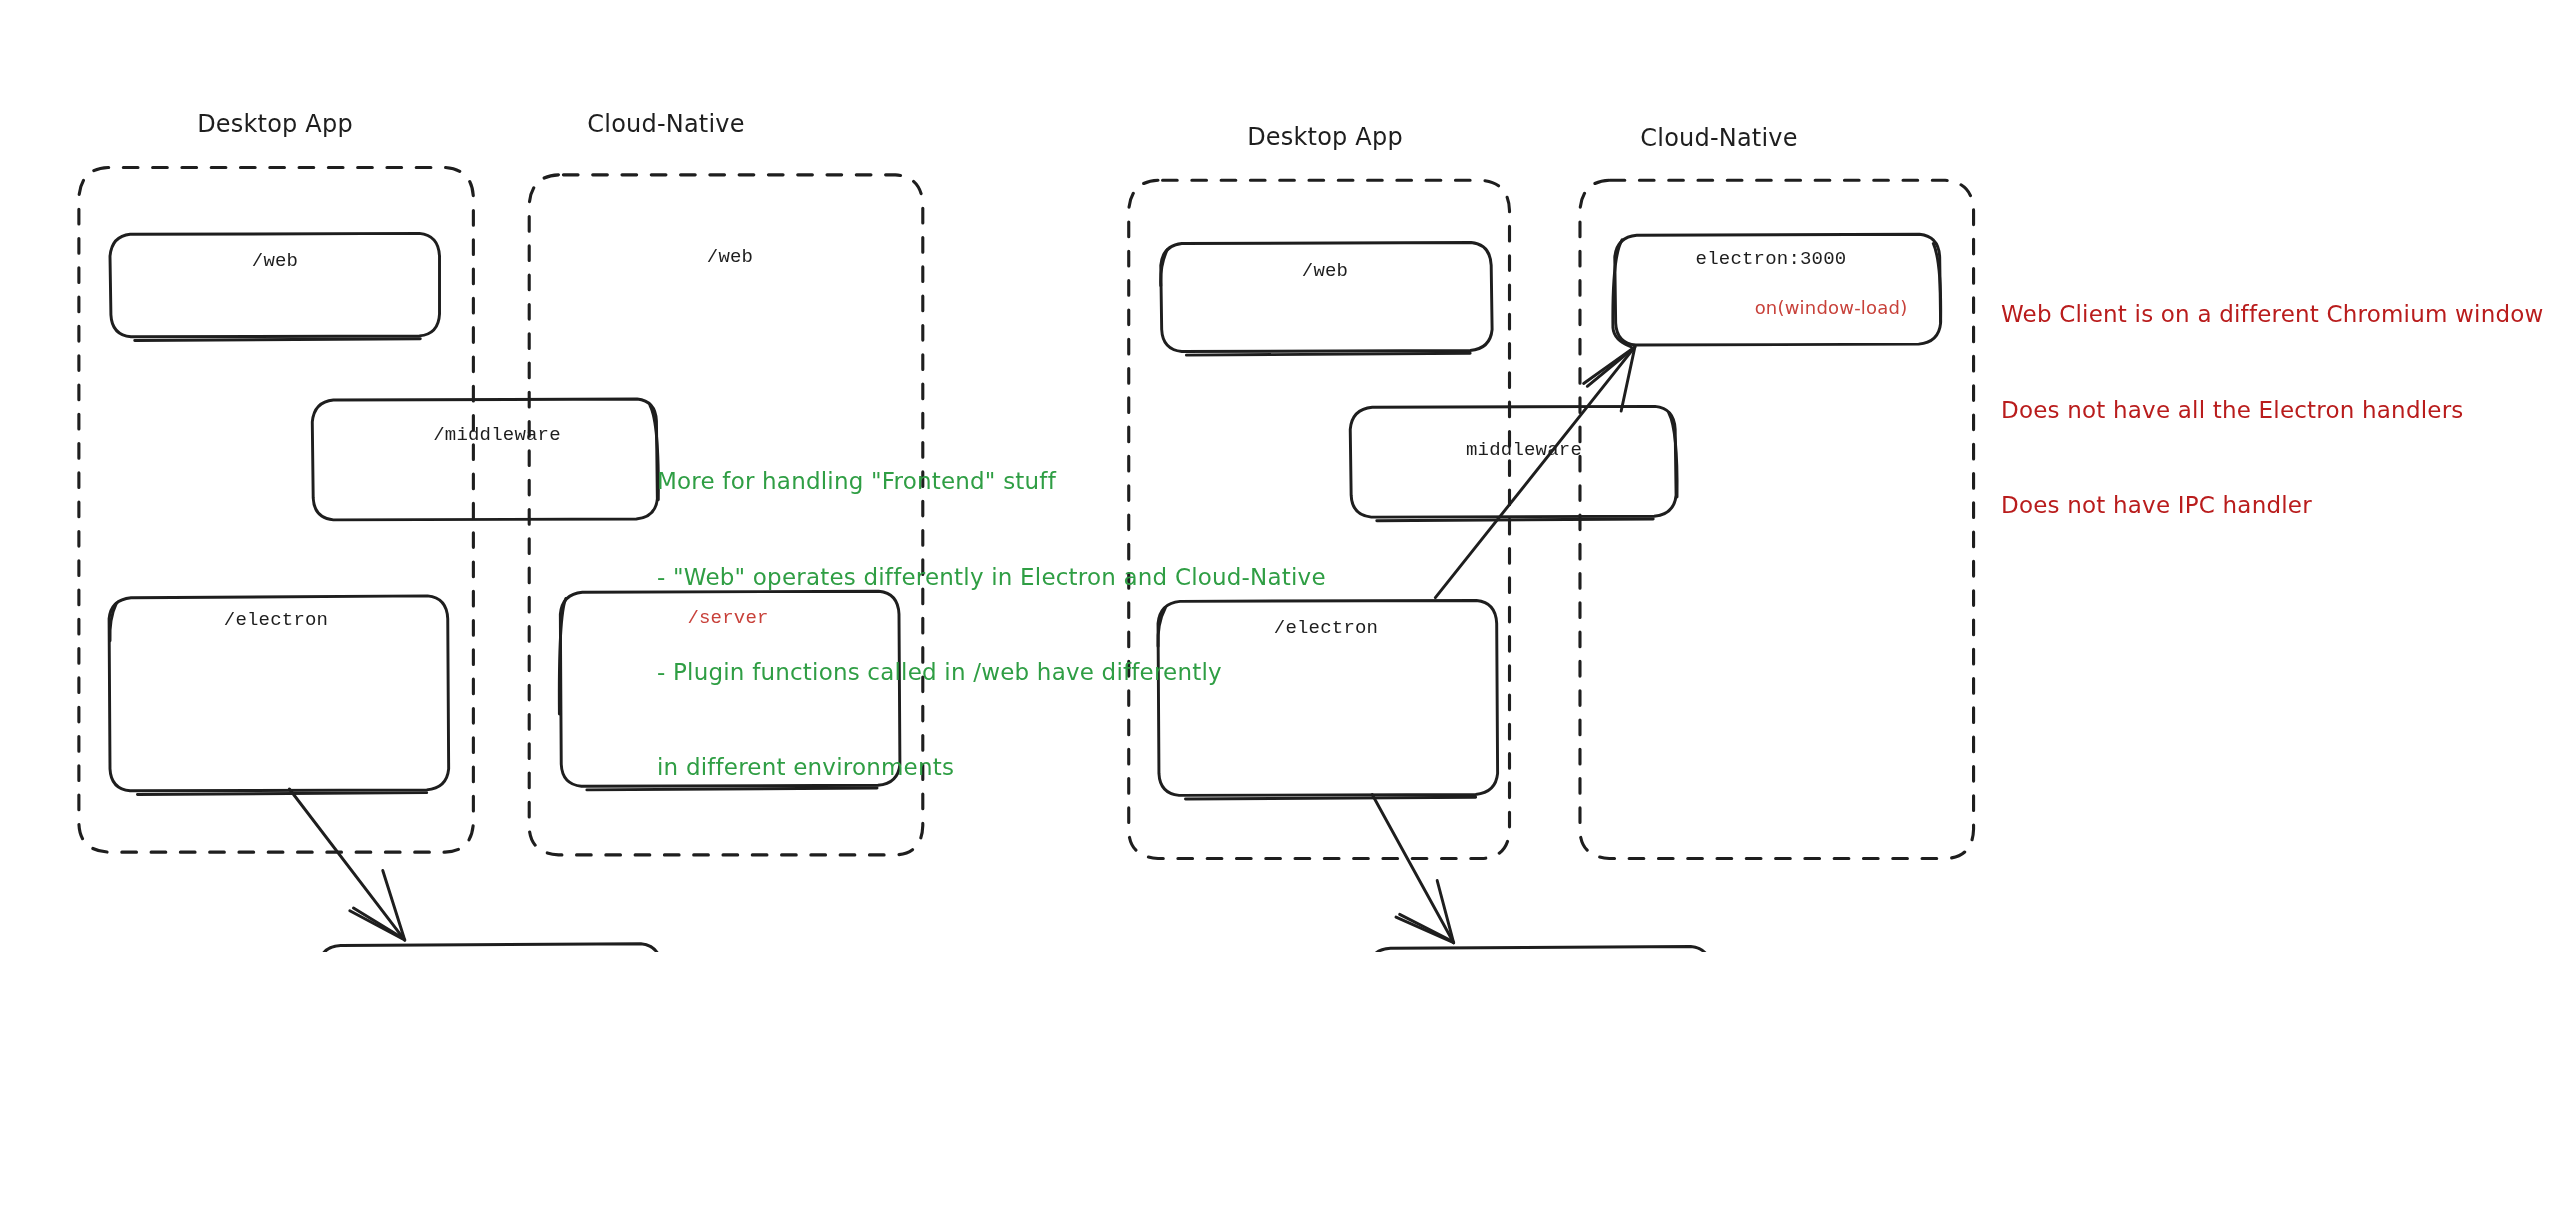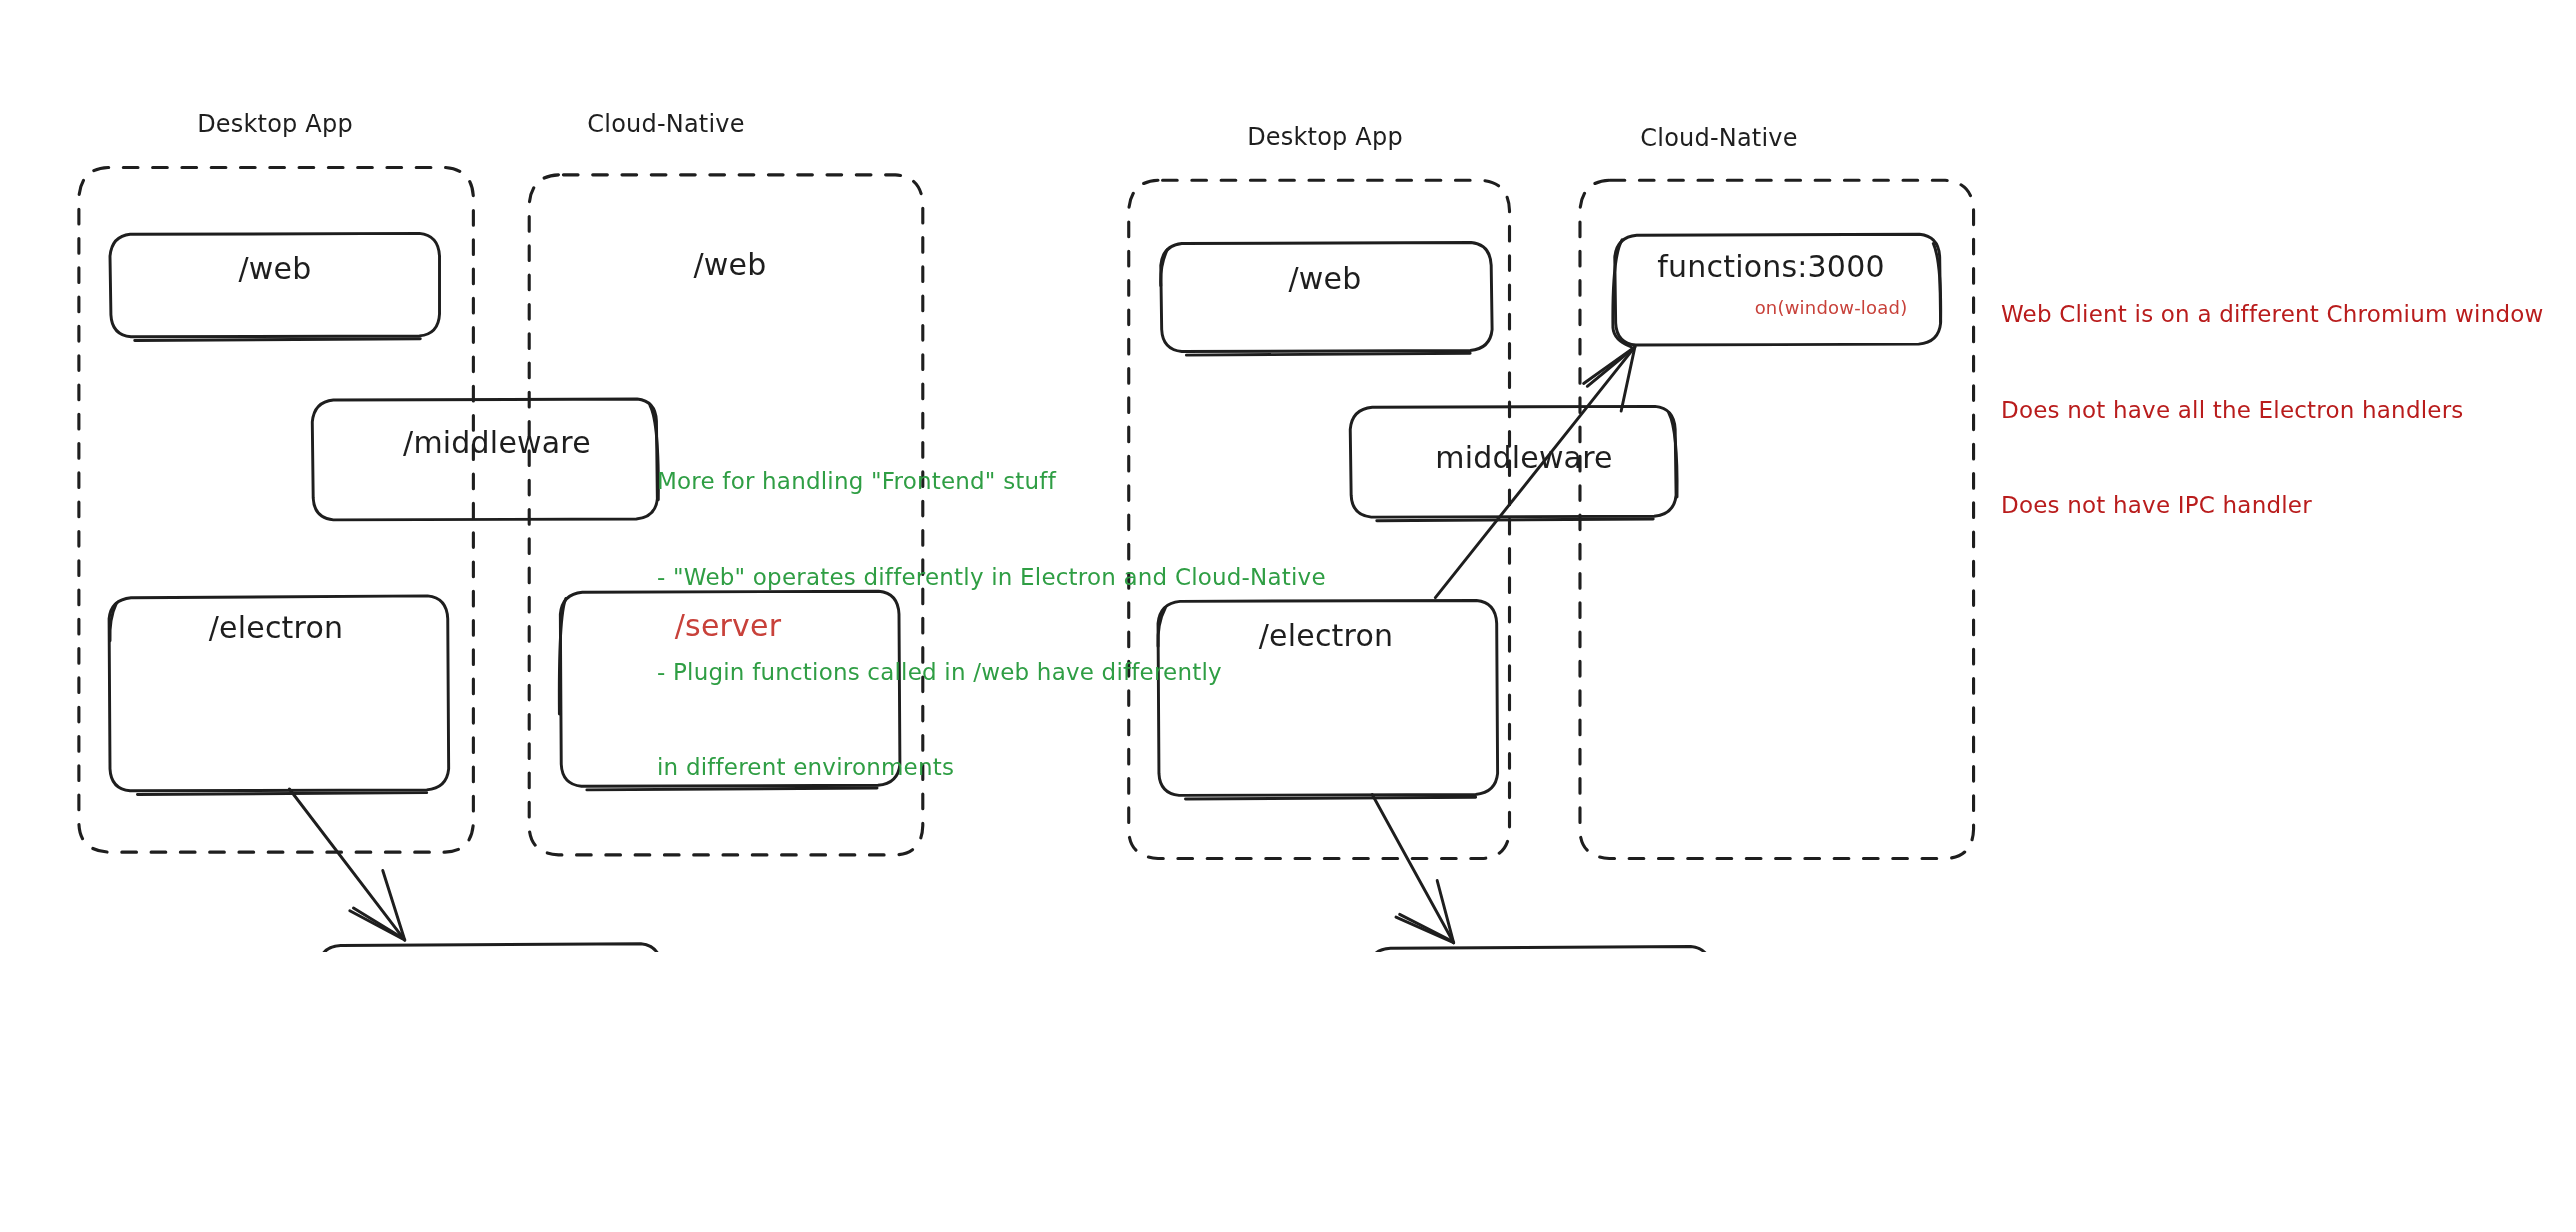--- a/index.html
+++ b/index.html
@@ -32,23 +32,24 @@
     white-space: pre;
     line-height: 1.35;
     letter-spacing: 0.2px;
   }
   .group-title {
     font-size: 24px;
     text-align: center;
     transform: translateX(-50%);
   }
   .box-label {
-    font-size: 30px;
+    font-size: 19px;
     text-align: center;
     transform: translateX(-50%);
+    font-family: Liberation Mono, monospace;
   }
   .note {
     font-size: 23px;
     line-height: 1.38;
   }
   .note-green { color: #2f9e44; }
   .note-red { color: #b91c1c; }
   .label-red { color: #c8413a; }
   .sub-label {
     font-size: 18px;
@@ -178,21 +179,21 @@
   <div class="txt box-label label-red" style="left:728px; top:606px;">/server</div>
 
   <div class="txt box-label" style="left:494px; top:976px;">/plugins</div>
 
   <div class="txt group-title" style="left:1325px; top:121px;">Desktop App</div>
 
   <div class="txt group-title" style="left:1719px; top:122px;">Cloud-Native</div>
 
   <div class="txt box-label" style="left:1325px; top:259px;">/web</div>
 
-  <div class="txt box-label" style="left:1771px; top:247px;">functions:3000</div>
+  <div class="txt box-label" style="left:1771px; top:247px;">electron:3000</div>
 
   <div class="txt sub-label" style="left:1831px; top:296px;">on(window-load)</div>
 
   <div class="txt box-label" style="left:1524px; top:438px;">middleware</div>
 
   <div class="txt box-label" style="left:1326px; top:616px;">/electron</div>
 
   <div class="txt box-label" style="left:1538px; top:980px;">Frontend</div>
 
   <div class="txt note note-green" style="left:657px; top:403px;">

